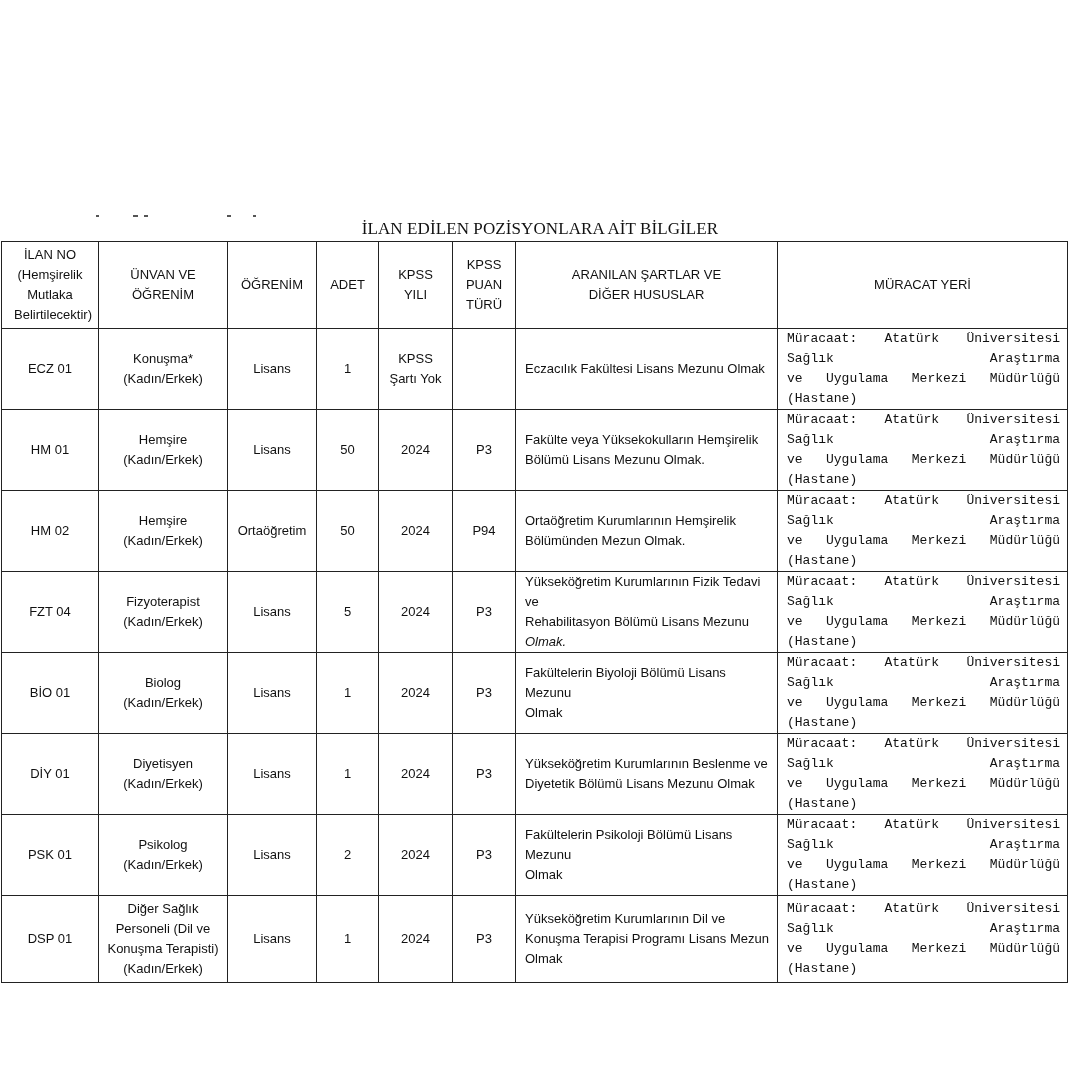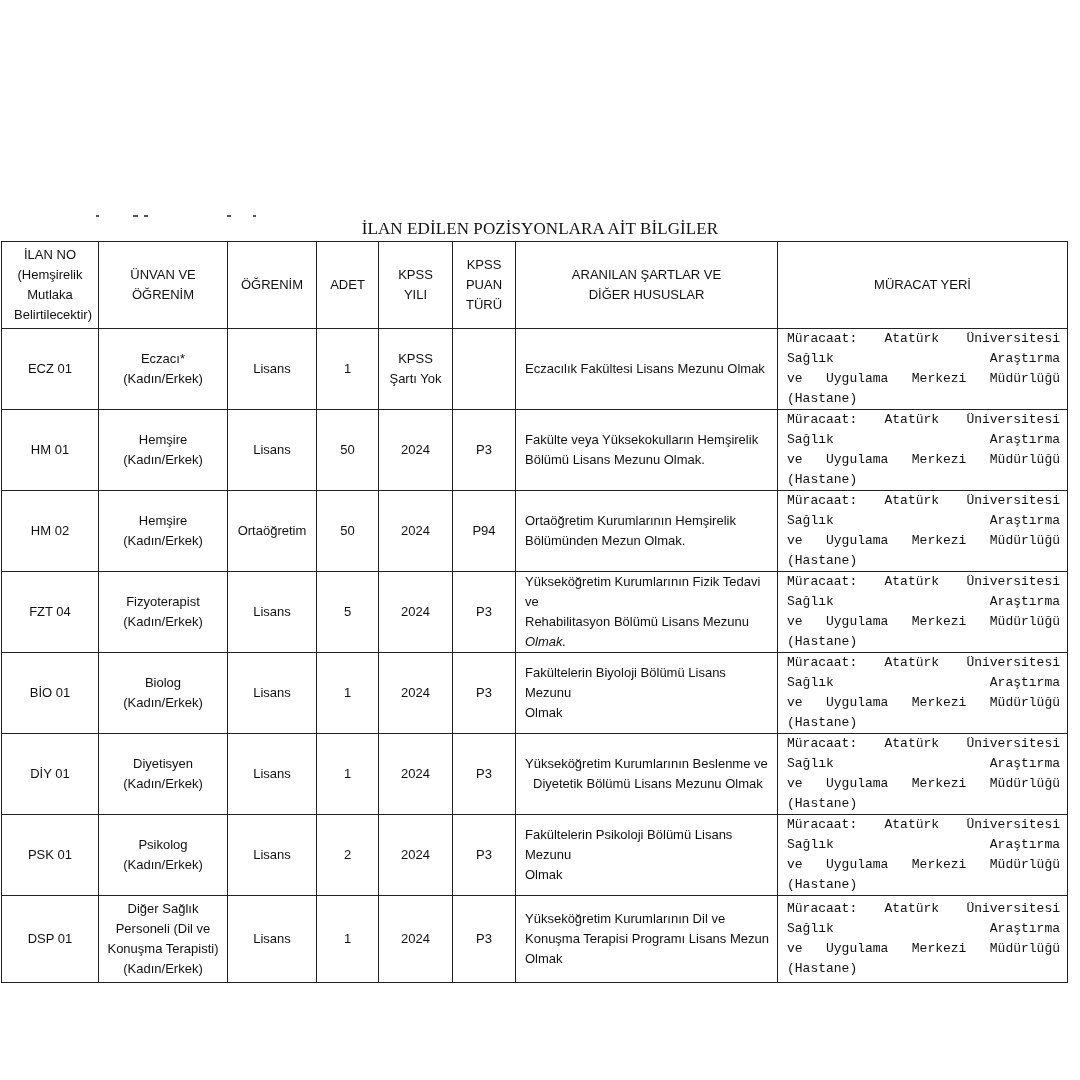--- a/index.html
+++ b/index.html
@@ -71,21 +71,21 @@
           <span style="display: block;">ARANILAN ŞARTLAR VE</span>
           <span style="display: block;">DİĞER HUSUSLAR</span>
         </th>
       <th>MÜRACAT YERİ</th>
     </tr>
   </thead>
   <tbody id="tbody">
       <tr style="height: 47px;">
         <td class="c">ECZ 01</td>
         <td class="c">
-          <span style="display: block;">Eczacı*</span>
+          <span style="display: block;">Konuşma*</span>
           <span style="display: block;">(Kadın/Erkek)</span>
         </td>
         <td class="c">Lisans</td>
         <td class="c">1</td>
         <td class="c">
           <span style="display: block;">KPSS</span>
           <span style="display: block;">Şartı Yok</span>
         </td>
         <td class="c"></td>
         <td class="l">
@@ -188,21 +188,21 @@
           <span style="display: block;">(Kadın/Erkek)</span>
         </td>
         <td class="c">Lisans</td>
         <td class="c">1</td>
         <td class="c">
           <span style="display: block;">2024</span>
         </td>
         <td class="c">P3</td>
         <td class="l">
           <span style="display: block;">Yükseköğretim Kurumlarının Beslenme ve</span>
-          <span style="display: block; margin-left: 8px;">Diyetetik Bölümü Lisans Mezunu Olmak</span>
+          <span style="display: block;">Diyetetik Bölümü Lisans Mezunu Olmak</span>
         </td>
         <td class="j">
           <span style="display: block;">Müracaat: Atatürk Üniversitesi Sağlık Araştırma</span>
           <span class="last" style="display: block;">ve Uygulama Merkezi Müdürlüğü (Hastane)</span>
         </td>
       </tr>
       <tr style="height: 46px;">
         <td class="c">PSK 01</td>
         <td class="c">
           <span style="display: block;">Psikolog</span>

